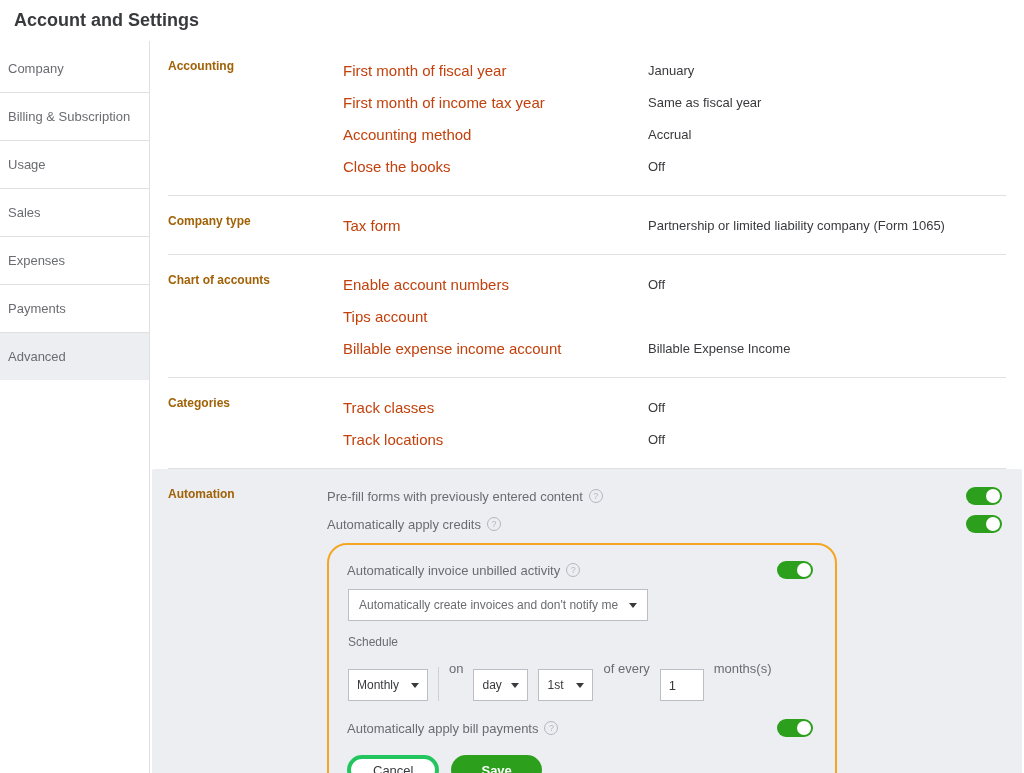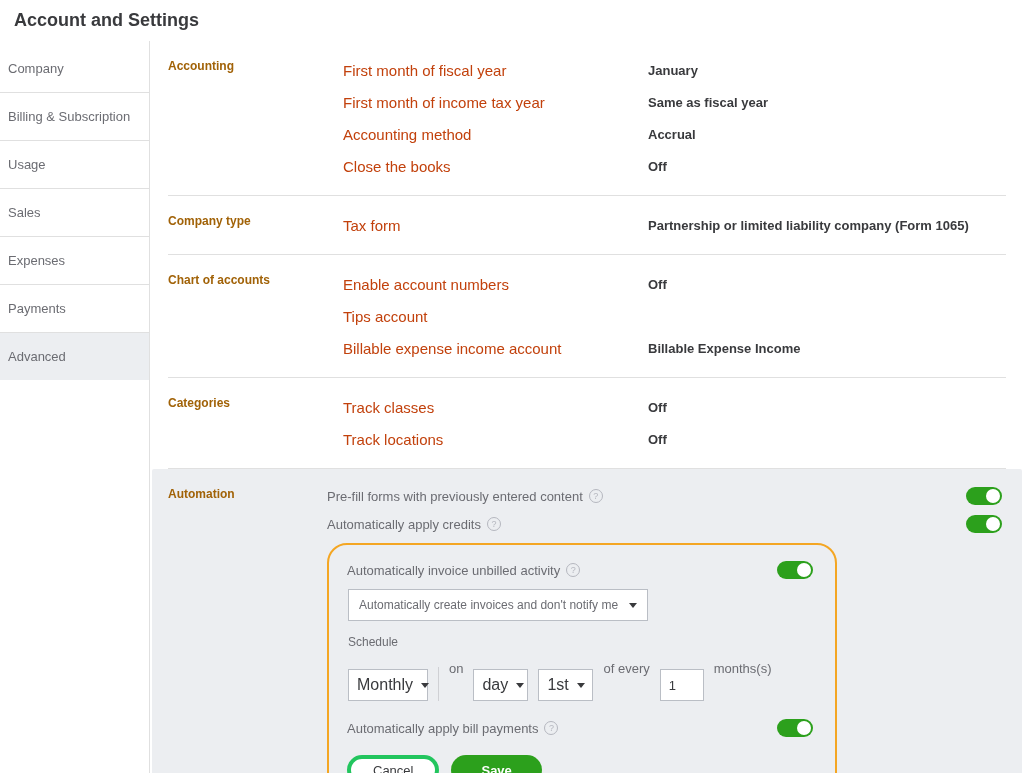--- a/index.html
+++ b/index.html
@@ -11,31 +11,31 @@
 .sidebar-item:last-child { border-bottom: none; }
 .sidebar-item.active { background: #eceef1; }
 .content { flex: 1; padding: 0 18px 30px 18px; }
 .section { display: flex; border-bottom: 1px solid #e0e0e0; padding: 18px 0; }
 .section:last-child { border-bottom: none; }
 .section-title { width: 175px; font-weight: 600; font-size: 12px; color: #a16207; }
 .section-body { flex: 1; }
 .row { display: flex; align-items: center; margin-bottom: 10px; min-height: 22px; }
 .row:last-child { margin-bottom: 0; }
 .row-label { width: 305px; color: #c2410c; font-size: 15px; display: flex; align-items: center; }
-.row-value { color: #393a3d; font-weight: 700; font-size: 13px; }
+.row-value { color: #393a3d; font-weight: 400; font-size: 13px; }
 .help-icon { display: inline-flex; align-items: center; justify-content: center; width: 14px; height: 14px; border: 1px solid #b5b7bf; border-radius: 50%; color: #b5b7bf; font-size: 9px; margin-left: 6px; cursor: pointer; }
 .section-automation { background: #eceef1; padding: 18px 16px; border-radius: 2px; margin-left: -16px; margin-right: -16px; }
 .toggle { width: 36px; height: 18px; border-radius: 10px; position: relative; display: inline-block; }
 .toggle.on { background: #2ca01c; }
 .toggle .knob { width: 14px; height: 14px; background: #fff; border-radius: 50%; position: absolute; top: 2px; }
 .toggle.on .knob { right: 2px; }
 .toggle-slot { width: 40px; display: flex; justify-content: flex-start; }
 .highlight-box { border: 2px solid #f4a623; border-radius: 20px; padding: 16px 18px 18px 18px; margin: 6px 0 0 0; width: 510px; }
 .dropdown-wide { width: 300px; height: 32px; border: 1px solid #babec5; background: #fff; display: flex; align-items: center; justify-content: space-between; padding: 0 10px; font-size: 12px; color: #6b6c72; margin-left: 1px; margin-top: 6px; margin-bottom: 14px; cursor: pointer; }
-.small-select { height: 32px; border: 1px solid #babec5; background: #fff; display: flex; align-items: center; justify-content: space-between; padding: 0 8px; font-size: 16px; color: #393a3d; cursor: pointer; }
+.small-select { height: 32px; border: 1px solid #babec5; background: #fff; display: flex; align-items: center; justify-content: space-between; padding: 0 8px; font-size: 12px; color: #393a3d; cursor: pointer; }
 .small-input { width: 44px; height: 32px; border: 1px solid #babec5; background: #fff; padding: 0 8px; font-size: 13px; color: #393a3d; }
 .caret { width: 0; height: 0; border-left: 4px solid transparent; border-right: 4px solid transparent; border-top: 5px solid #393a3d; margin-left: 8px; }
 .sched-label { font-size: 12px; color: #6b6c72; margin-bottom: 20px; }
 .schedule-block { display: flex; align-items: flex-end; gap: 10px; margin-left: 1px; margin-bottom: 18px; }
 .div-vertical { width: 1px; height: 34px; background: #cfd0d4; }
 .sched-text { font-size: 13px; color: #6b6c72; }
 .btn-row { display: flex; gap: 12px; margin-top: 18px; }
 .btn { height: 30px; padding: 0 22px; border-radius: 16px; font-size: 13px; cursor: pointer; display: flex; align-items: center; }
 .btn-cancel { background: #fff; border: 4px solid #22c55e; color: #393a3d; }
 .btn-save { background: #2ca01c; border: none; color: #fff; font-weight: 600; padding: 0 30px; }

